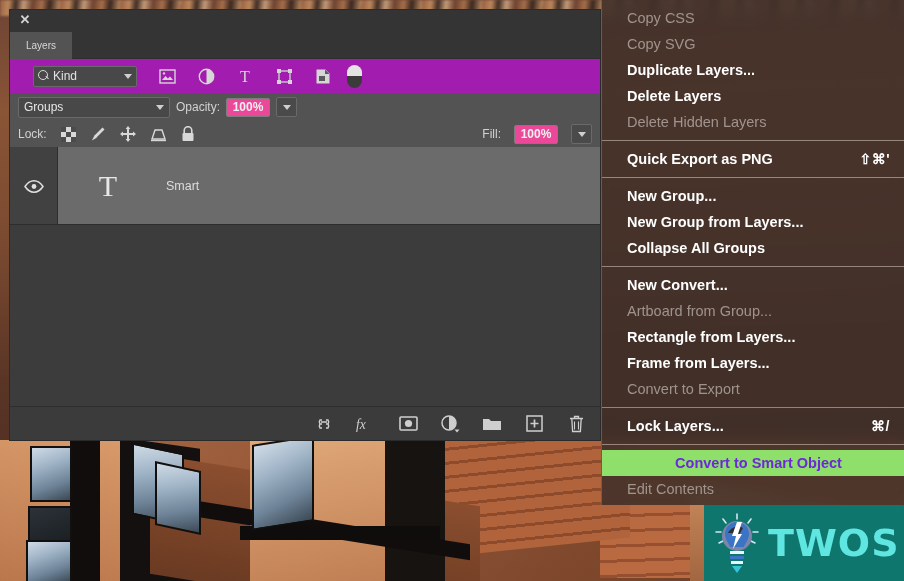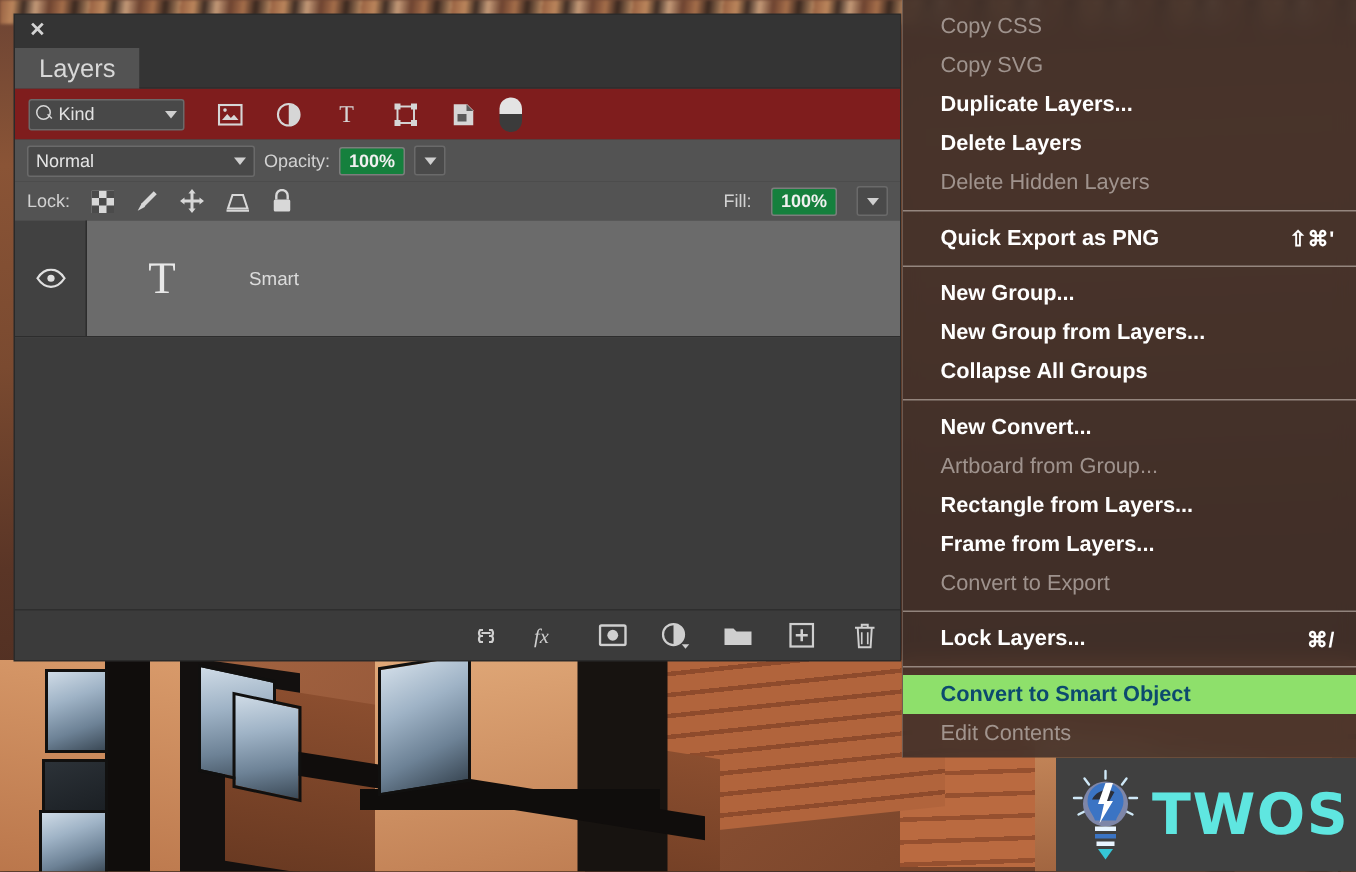--- a/index.html
+++ b/index.html
@@ -90,32 +90,32 @@
   .tabs-row {
     height: 27px;
     background: #343434;
     display: flex; align-items: flex-end;
   }
   .tab {
     height: 27px;
     padding: 0 16px;
     background: #535353;
     color: #d8d8d8;
-    font-size: 17px;
+    font-size: 10px;
     display: flex; align-items: center;
     cursor: pointer;
   }
   .tab-rest { flex: 1; height: 27px; background: #343434;
      border-bottom: 1px solid #2e2e2e; }
 
   .filter-row {
     height: 34px;
-    background: #7f1d1d;
+    background: #a21caf;
     display: flex; align-items: center;
-    padding: 0 9px;
+    padding: 0 23px;
     gap: 0;
   }
   .kind-select {
     width: 104px; height: 21px;
     background: #484848;
     border: 1px solid #6a6a6a;
     border-radius: 2px;
     display: flex; align-items: center;
     padding: 0 4px;
     color: #e2e2e2; font-size: 12px;
@@ -152,21 +152,21 @@
   .blend-select {
     width: 152px; height: 21px;
     background: #484848; border: 1px solid #6a6a6a; border-radius: 2px;
     display: flex; align-items: center; padding: 0 5px;
     color: #e6e6e6; font-size: 12px; cursor: pointer;
   }
   .blend-select span.lbl { flex: 1; }
   .small-label { color: #d2d2d2; font-size: 12px; }
   .num-field {
     height: 19px; min-width: 44px; padding: 0 5px;
-    background: #15803d; border: 1px solid #7d7d7d; border-radius: 2px;
+    background: #ec4899; border: 1px solid #7d7d7d; border-radius: 2px;
     color: #f0f0f0; font-size: 12px; font-weight: bold;
     display: flex; align-items: center; justify-content: center;
     cursor: text;
   }
   .stepper {
     width: 21px; height: 20px; background: #4a4a4a;
     border: 1px solid #6a6a6a; border-radius: 2px;
     display: flex; align-items: center; justify-content: center; cursor: pointer;
   }
   .lock-row {
@@ -255,38 +255,38 @@
   .menu-item {
     height: 26px;
     display: flex; align-items: center;
     padding: 0 14px 0 25px;
     font-size: 14.5px;
     font-weight: bold;
     white-space: nowrap;
     cursor: default;
   }
   .menu-item.disabled { color: #b3a9a4; font-weight: normal; opacity: .82; }
-  .menu-item.highlighted { background: #8ee06b; color: #0c4a6e; }
+  .menu-item.highlighted { background: #8ee06b; color: #6d28d9; text-align: center; }
   .menu-item .mlabel { flex: 1; }
   .menu-item .shortcut {
     font-size: 14px; letter-spacing: .5px; color: #ffffff; font-weight: bold;
     padding-left: 18px;
   }
   .menu-sep {
     height: 1px; margin: 5px 0;
     background: rgba(214,203,197,.55);
   }
   .menu-clip-top { height: 5px; }
 
   
   .watermark {
     position: absolute;
     left: 704px; top: 505px;
     width: 200px; height: 76px;
-    background: #404040;
+    background: #0f766e;
     display: flex; align-items: center; gap: 8px;
     padding-left: 10px;
   }
   .bulb { width: 46px; height: 62px; position: relative; flex: 0 0 auto; }
   .wm-text {
     color: #5fe6e0; font-size: 38px; font-weight: bold; letter-spacing: 1px;
     font-family: "DejaVu Sans", sans-serif;
   }
 </style>
 </head>
@@ -372,21 +372,21 @@
               <path d="M10 1.5v4.5h4.5" fill="#5a5a5a"></path>
               <rect x="4" y="8" width="6" height="5" fill="#5a5a5a"></rect>
             </svg>
         </span>
       </div>
       <div class="toggle-pill"></div>
     </div>
 
     <div class="blend-row">
       <div class="blend-select">
-        <span class="lbl">Normal</span>
+        <span class="lbl">Groups</span>
         <span class="chev"></span>
       </div>
       <span class="small-label">Opacity:</span>
       <span class="num-field">100%</span>
       <span class="stepper">
           <span class="chev"></span>
         </span>
     </div>
 
     <div class="lock-row">

